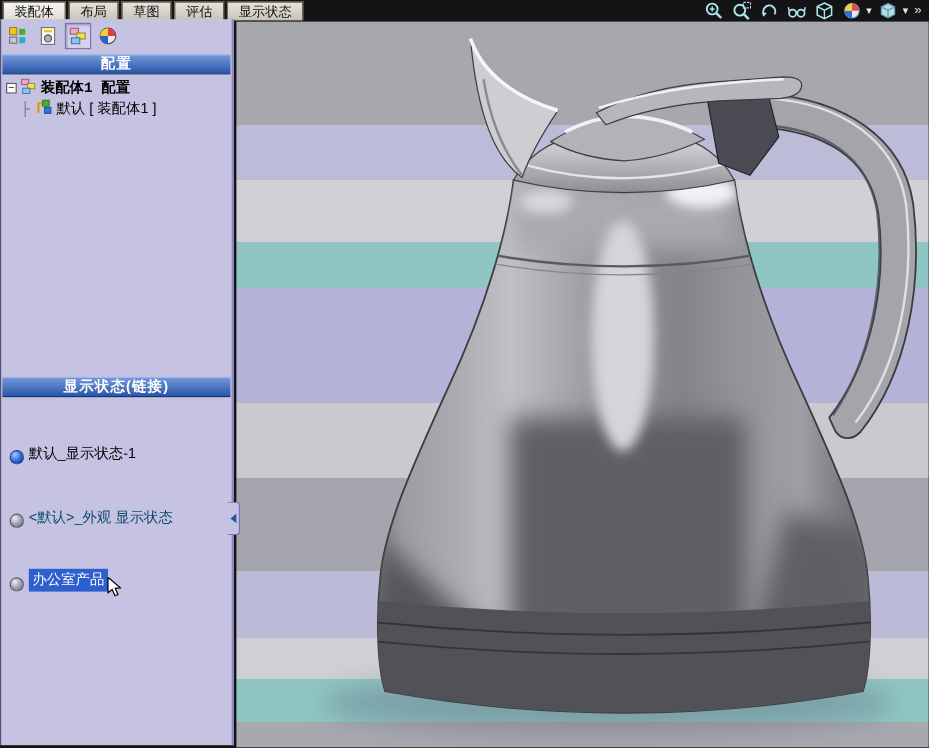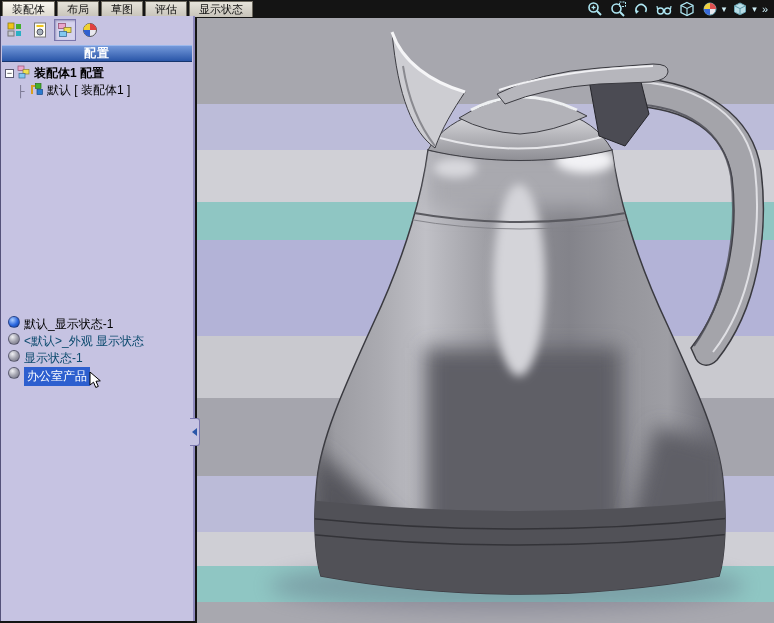--- a/index.html
+++ b/index.html
@@ -56,24 +56,24 @@
     display: flex; align-items: center; justify-content: center;
     letter-spacing: 1px;
   }
   .tree-area { height: 251px; padding-top: 3px; }
   .tree-row { display: flex; align-items: center; height: 17px; font-size: 12px; color: #000; padding-left: 4px; gap: 3px; white-space: nowrap; }
   .expander {
     width: 9px; height: 9px; background: #fff; border: 1px solid #5a5a72;
     font-size: 9px; line-height: 7px; text-align: center; color: #222; flex: none;
   }
   .connector { color: #6a6880; font-size: 11px; width: 12px; text-align: center; margin-left: 10px; flex: none; }
-  .tree-label.bold { font-weight: bold; }
+  .tree-label.bold { font-weight: bold; font-family: Liberation Mono, monospace; }
 
   .state-list { padding-top: 3px; }
-  .state-row { position: relative; display: flex; align-items: flex-start; height: 17px; font-size: 12px; padding-left: 7px; gap: 4px; white-space: nowrap; }
+  .state-row { position: relative; display: flex; align-items: flex-end; height: 17px; font-size: 12px; padding-left: 7px; gap: 4px; white-space: nowrap; margin-top: 36px; }
   .sphere { width: 12px; height: 12px; border-radius: 50%; flex: none; border: 1px solid rgba(40,40,70,.5); }
   .sphere.blue { background: radial-gradient(circle at 35% 30%, #aacdff, #2a66dd 55%, #0b3d9e); }
   .sphere.gray { background: radial-gradient(circle at 35% 30%, #f0f0f4, #9b9ba8 55%, #6f6f7c); }
   .state-row.dimmed .state-label { color: #0c4a6e; }
   .state-row.selected .state-label {
     background: #2d5fcf; color: #fff; padding: 1px 3px;
   }
 
   
   .collapse-handle {
@@ -237,33 +237,32 @@
         <svg width="14" height="14">
             <path d="M2 12 L2 4 L5 4" fill="none" stroke="#d8a020" stroke-width="2"></path>
             <rect x="5.5" y="1.5" width="5.5" height="5" fill="#43b02a" stroke="#2a7018" stroke-width="0.7"></rect>
             <rect x="7" y="7.5" width="5.5" height="5" fill="#2a7ad0" stroke="#184a88" stroke-width="0.7"></rect>
           </svg>
       </span>
       <span class="tree-label">默认 [ 装配体1 ]</span>
     </div>
   </div>
 
+  <div class="panel-hdr">
+    <span>显示状态(链接)</span>
+  </div>
 
   <div class="state-list">
     <div class="state-row">
       <span class="sphere blue"></span>
       <span class="state-label">默认_显示状态-1</span>
     </div>
     <div class="state-row dimmed">
       <span class="sphere gray"></span>
       <span class="state-label">&lt;默认&gt;_外观 显示状态</span>
-    </div>
-    <div class="state-row dimmed">
-      <span class="sphere gray"></span>
-      <span class="state-label">显示状态-1</span>
     </div>
     <div class="state-row selected">
       <span class="sphere gray"></span>
       <span class="state-label">办公室产品</span>
       <svg class="cursor-svg" width="14" height="18">
         <path d="M1 0 L1 13 L4.5 10.2 L6.8 15.5 L9.3 14.4 L7 9.3 L11.3 8.8 Z" fill="#fff" stroke="#000" stroke-width="1"></path>
       </svg>
     </div>
   </div>
 </div>

